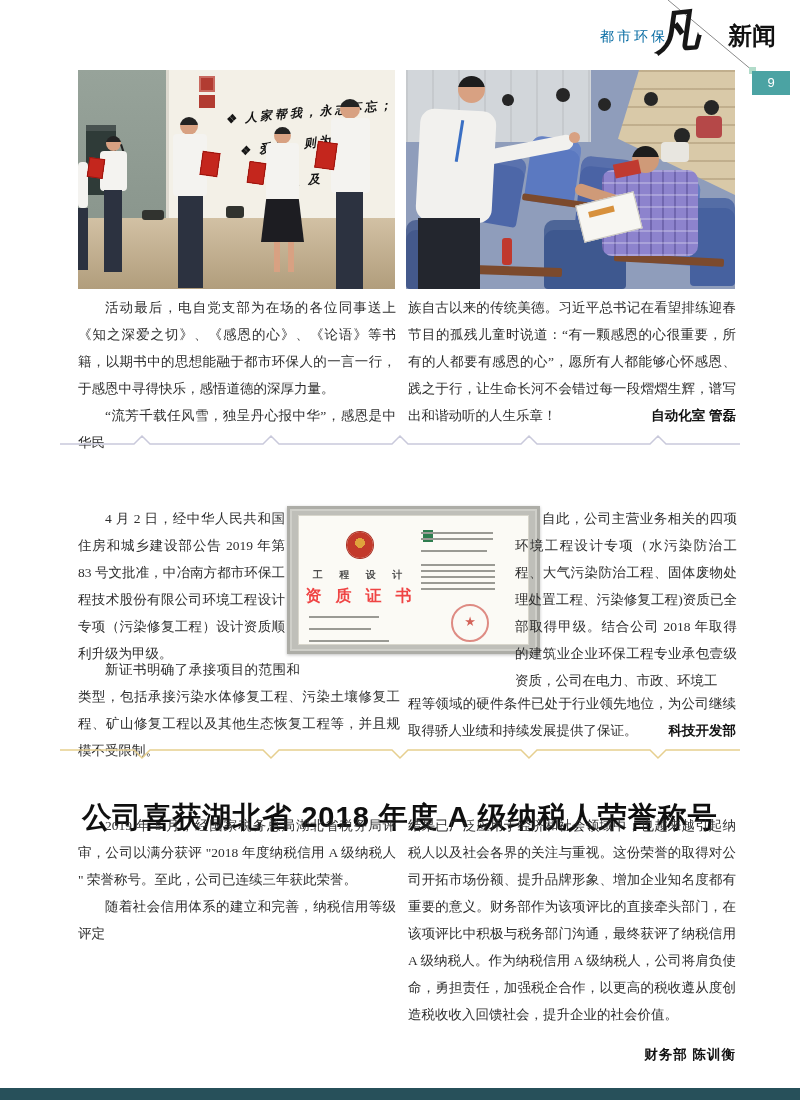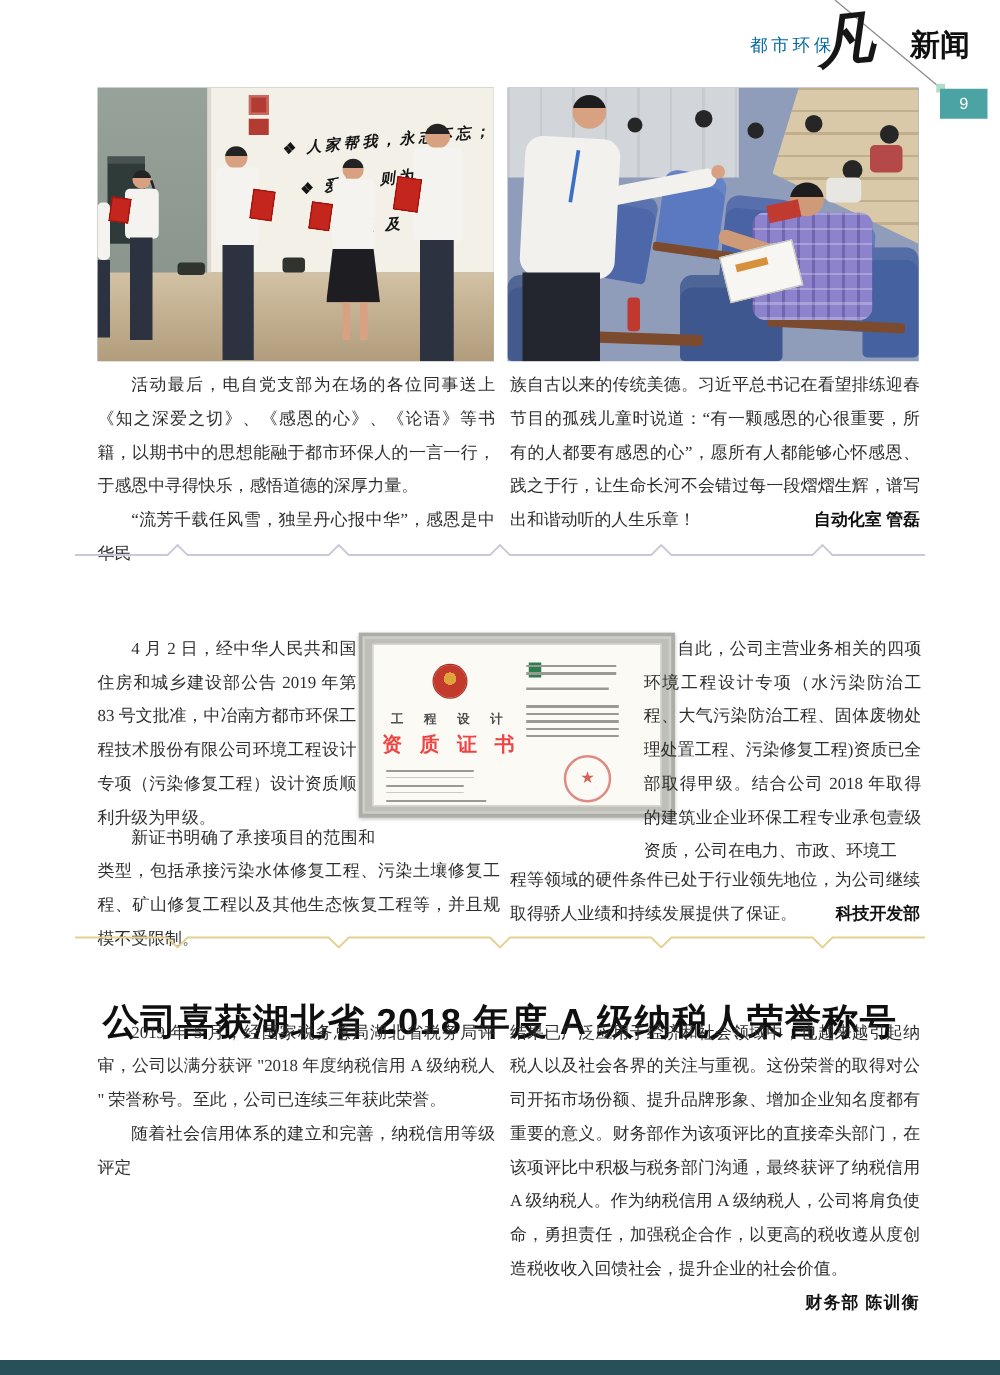--- a/index.html
+++ b/index.html
@@ -265,18 +265,18 @@
   </svg>
 
   <div class="abs headline" style="top:798px;">公司喜获湖北省 2018 年度 A 级纳税人荣誉称号</div>
 
   <div class="abs col" style="left:78px;top:812px;width:318px;">
     <p class="indent">2019 年 5 月，经国家税务总局湖北省税务局评审，公司以满分获评 "2018 年度纳税信用 A 级纳税人 " 荣誉称号。至此，公司已连续三年获此荣誉。</p>
     <p class="indent">随着社会信用体系的建立和完善，纳税信用等级评定</p>
   </div>
   <div class="abs col" style="left:408px;top:812px;width:328px;">
     <p>结果已广泛应用于经济和社会领域中，也越来越引起纳税人以及社会各界的关注与重视。这份荣誉的取得对公司开拓市场份额、提升品牌形象、增加企业知名度都有重要的意义。财务部作为该项评比的直接牵头部门，在该项评比中积极与税务部门沟通，最终获评了纳税信用 A 级纳税人。作为纳税信用 A 级纳税人，公司将肩负使命，勇担责任，加强税企合作，以更高的税收遵从度创造税收收入回馈社会，提升企业的社会价值。</p>
-    <div class="byline" style="margin-top:0;letter-spacing:1px;">财务部  陈训衡</div>
+    <div class="byline" style="margin-top:13px;letter-spacing:1px;">财务部  陈训衡</div>
   </div>
 
   <div class="abs footer-bar"></div>
 
 </div>
 
 </body></html>

